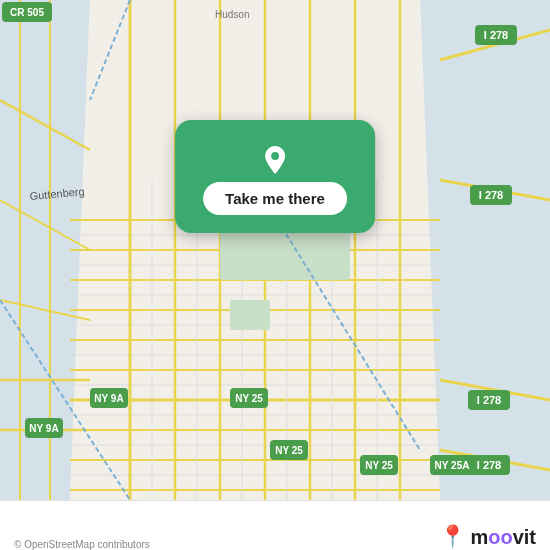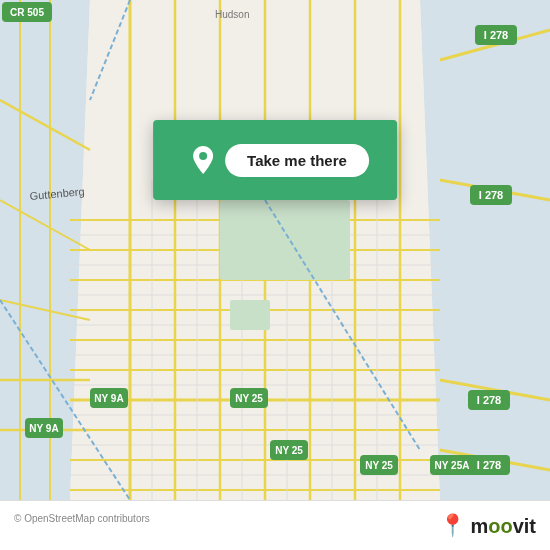--- a/index.html
+++ b/index.html
@@ -26,24 +26,24 @@
       height: 100%;
     }
 
     
     .popup-card {
       position: absolute;
       top: 120px;
       left: 50%;
       transform: translateX(-50%);
       background: #3aaa6e;
-      border-radius: 4px;
+      border-radius: 16px;
       padding: 18px 28px;
       display: flex;
-      flex-direction: row;
+      flex-direction: column;
       align-items: center;
       box-shadow: 0 4px 16px rgba(0,0,0,0.25);
       min-width: 180px;
     }
 
     .popup-pin-icon {
       width: 44px;
       height: 44px;
     }
 
@@ -58,23 +58,23 @@
       cursor: pointer;
       white-space: nowrap;
     }
 
     
     .bottom-bar {
       width: 550px;
       height: 50px;
       background: white;
       display: flex;
-      align-items: flex-start;
+      align-items: flex-end;
       justify-content: space-between;
-      padding: 12px 14px;
+      padding: 0 14px;
       border-top: 1px solid #ddd;
     }
 
     .bottom-left {
       display: flex;
       flex-direction: column;
       gap: 1px;
     }
 
     .attribution-text {
@@ -99,21 +99,21 @@
       font-size: 22px;
     }
 
     .moovit-text {
       font-size: 20px;
       font-weight: 700;
       color: #222;
     }
 
     .moovit-dot {
-      color: #4d7c0f;
+      color: #8b5cf6;
     }
   </style>
 </head>
 <body>
 
 <div id="map-container">
   
   <svg class="map-svg" viewBox="0 0 550 500" xmlns="http://www.w3.org/2000/svg">
 
     <rect width="550" height="500" fill="#f2efe9"></rect>

